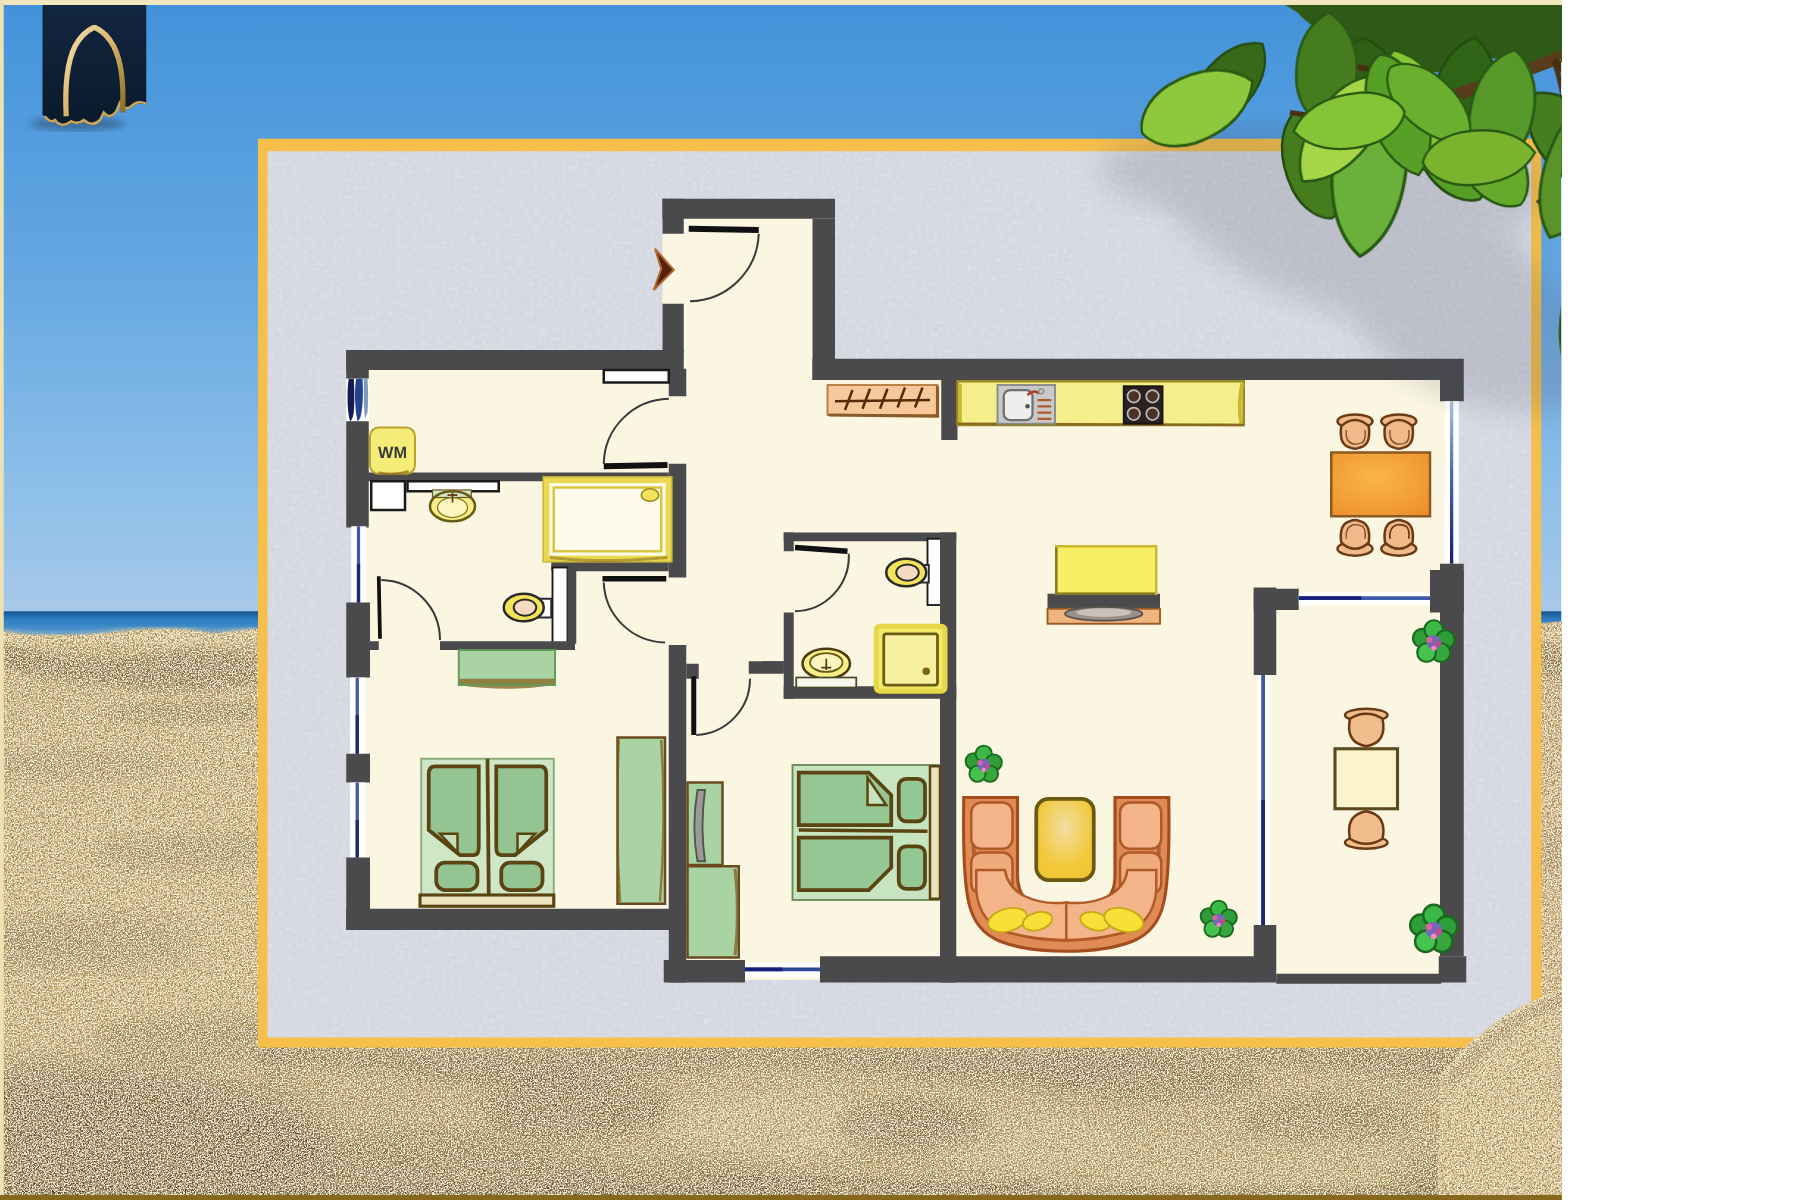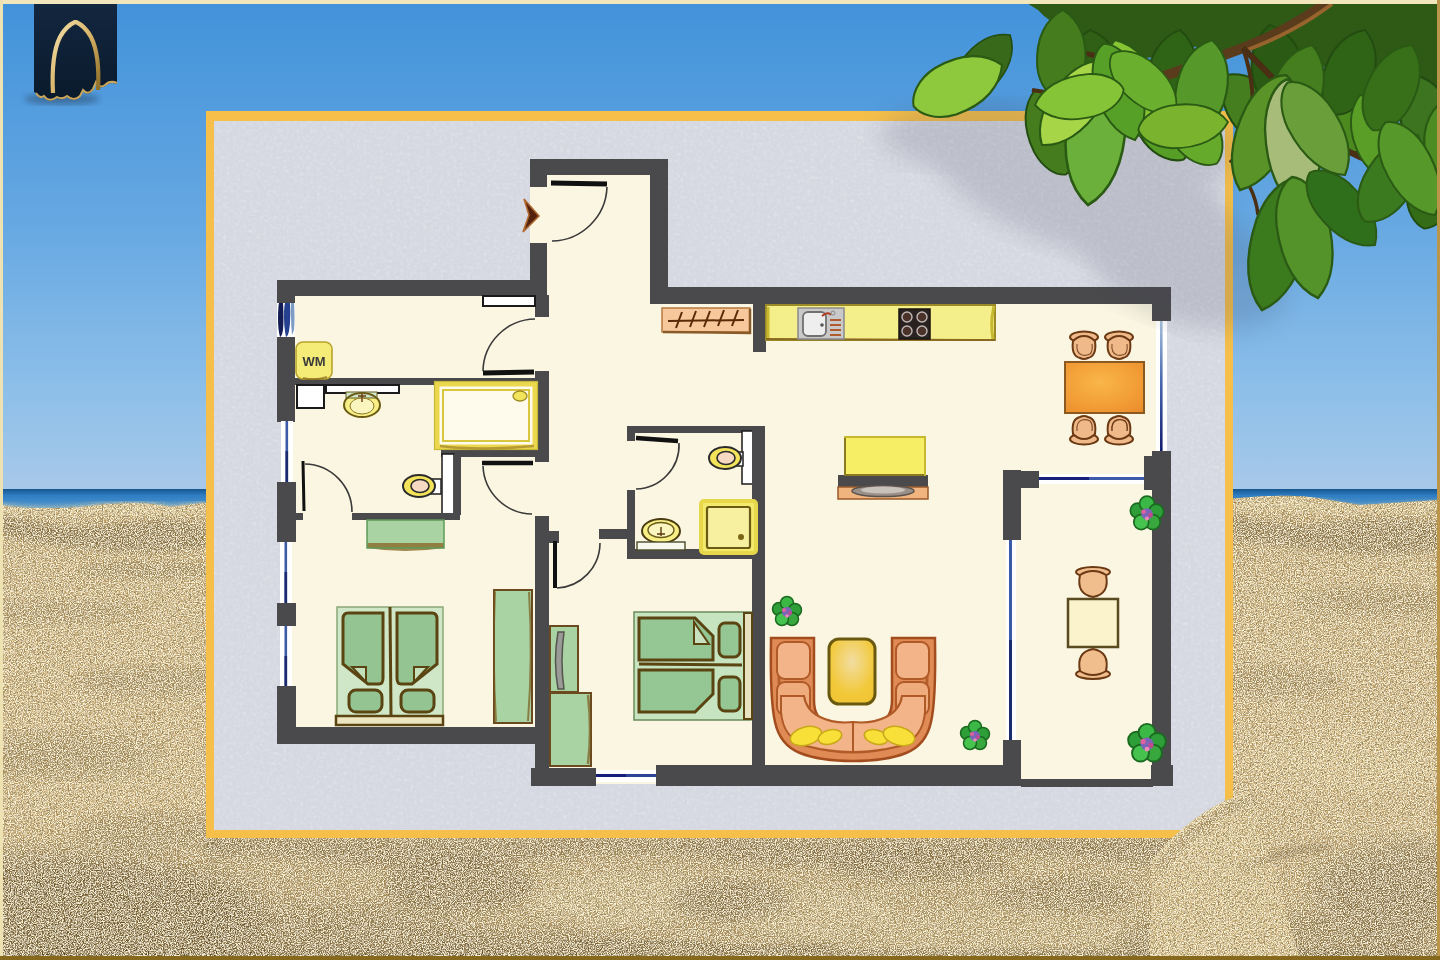--- a/index.html
+++ b/index.html
@@ -1,16 +1,16 @@
 <!DOCTYPE html>
 <html><head>
 <meta charset="utf-8">
 <style>
   html,body{margin:0;padding:0;background:#fff;}
-  #stage{position:relative;width:1440px;height:960px;overflow:hidden;font-family:"Liberation Sans",sans-serif;}
+  #stage{position:relative;width:1249px;height:960px;overflow:hidden;font-family:"Liberation Sans",sans-serif;}
 </style>
 </head>
 <body>
 <div id="stage">
 <svg width="1440" height="960" viewBox="0 0 1440 960" xmlns="http://www.w3.org/2000/svg">
 <defs>
   <linearGradient id="skyg" x1="0" y1="0" x2="0" y2="1">
     <stop offset="0" stop-color="#4292da"></stop>
     <stop offset="0.45" stop-color="#66a8e2"></stop>
     <stop offset="0.8" stop-color="#8fc0e9"></stop>

